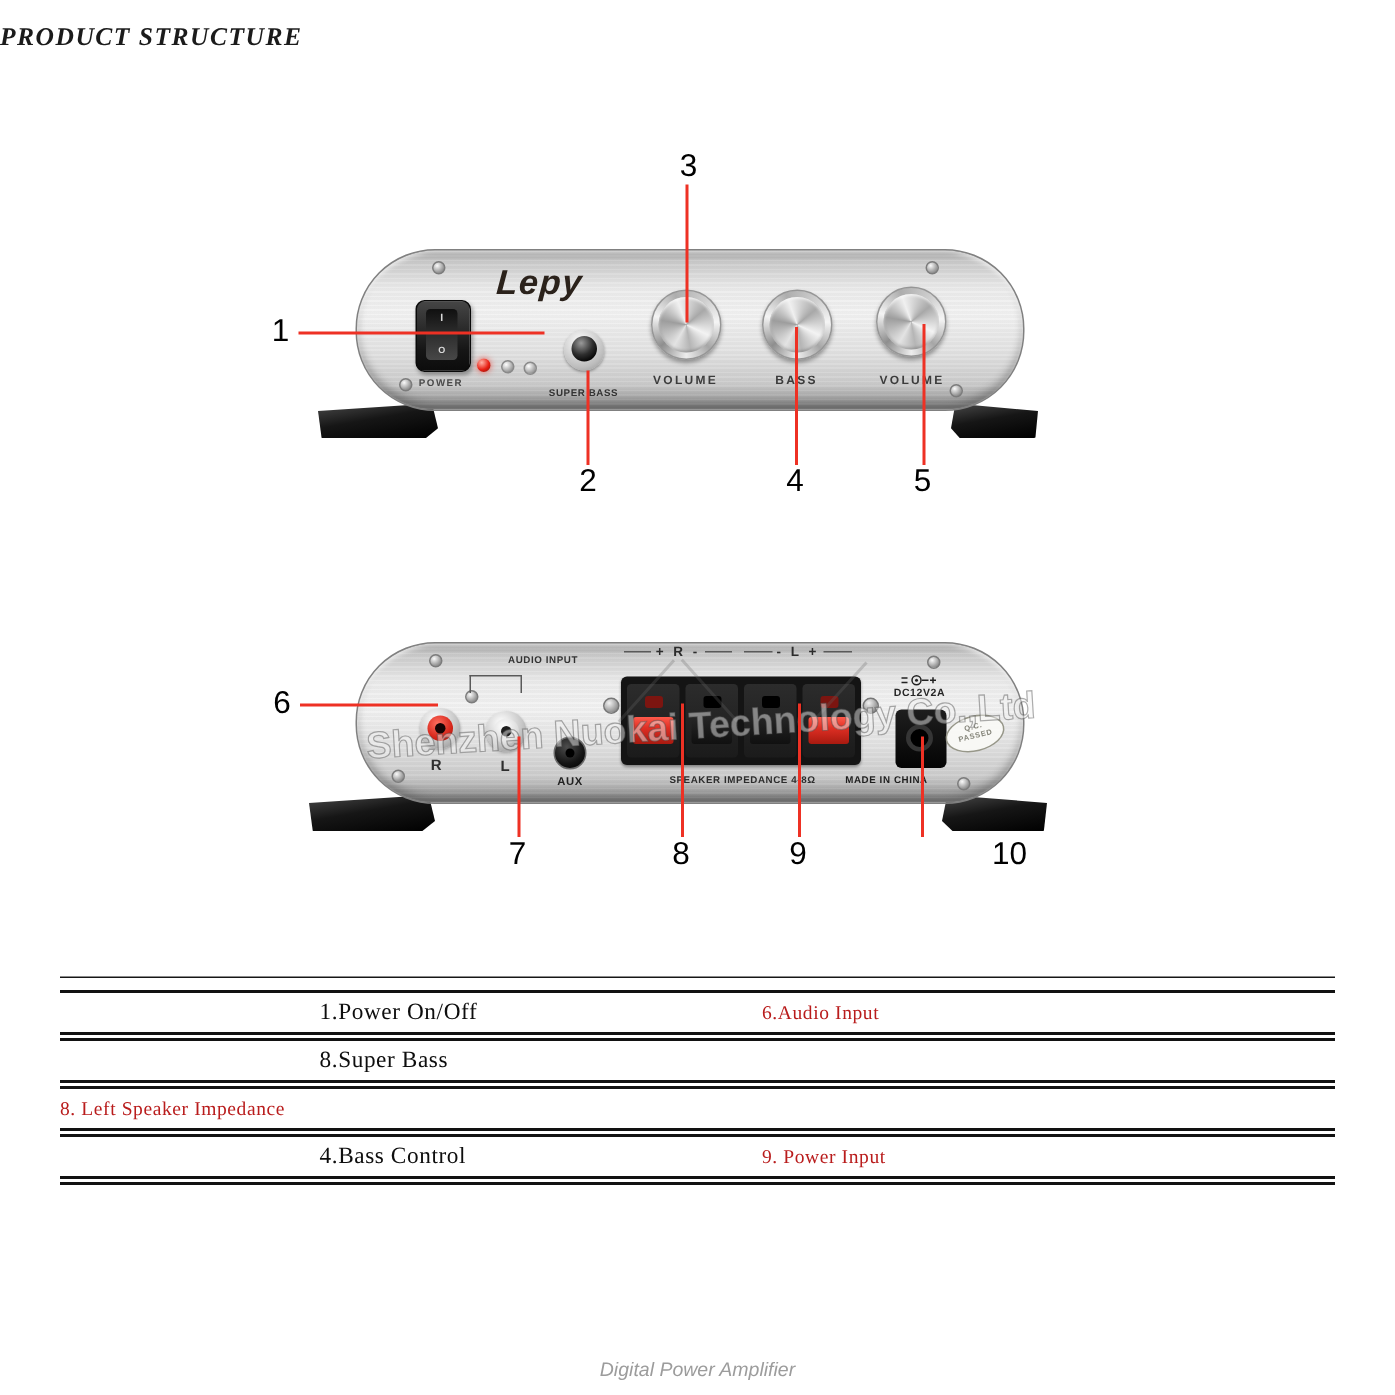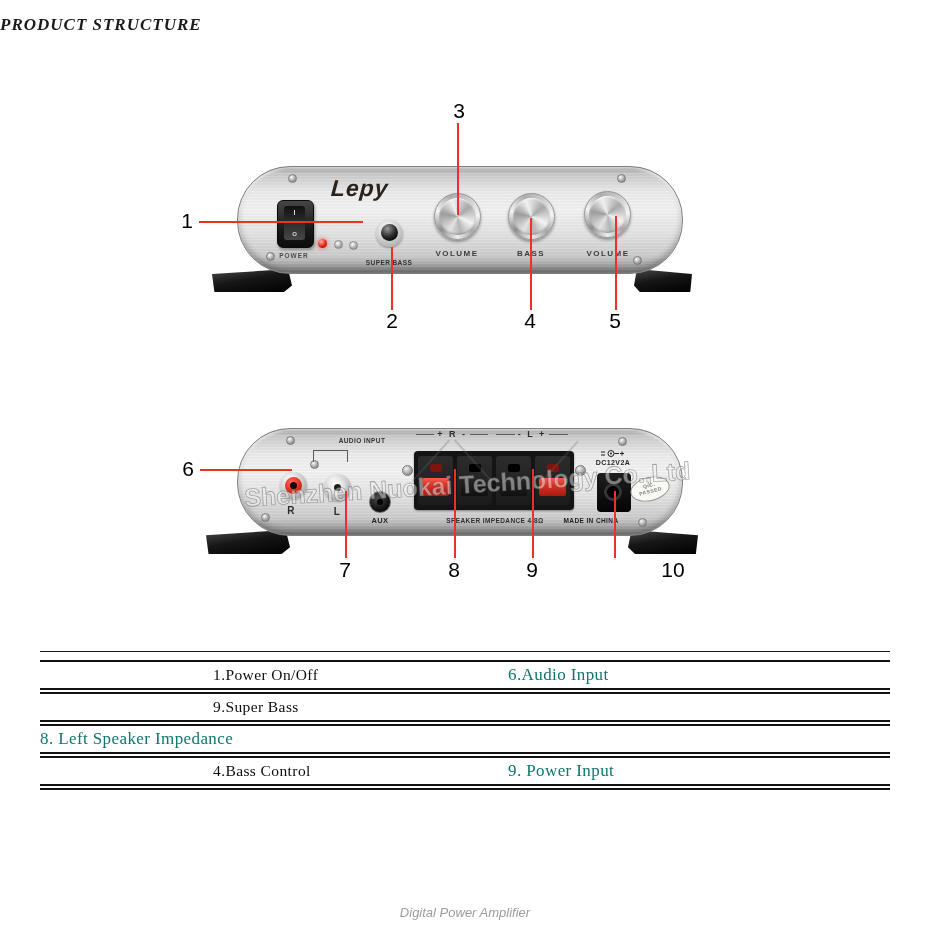--- a/index.html
+++ b/index.html
@@ -99,21 +99,21 @@
   .callout-num{position:absolute;width:24px;text-align:center;font-size:21px;color:#000;}
 
   
   .parts-table{position:absolute;left:40px;top:651px;width:850px;font-family:"Liberation Serif",serif;}
   .pt-toprule{height:1px;background:#161616;margin-bottom:8px;}
   .pt-row{display:grid;grid-template-columns:468px 1fr;height:26px;align-items:center;
     border-top:2px solid #121212;border-bottom:2px solid #121212;margin-bottom:2px;}
   .pt-row:last-of-type{margin-bottom:0;}
   .pt-botrule{height:2px;background:#121212;margin-top:2px;}
   .pt-cell-l{padding-left:173px;font-size:15.5px;color:#0e0e0e;letter-spacing:.4px;}
-  .pt-cell-r{font-size:17px;color:#0f766e;letter-spacing:.4px;}
+  .pt-cell-r{font-size:13px;color:#b91c1c;letter-spacing:.4px;}
 </style>
 </head>
 <body>
 
 <div class="canvas">
 
   <div class="page-title">PRODUCT STRUCTURE</div>
 
   
   <div class="grp">
@@ -281,21 +281,21 @@
   </div>
 
   
   <div class="parts-table">
     <div class="pt-toprule"></div>
     <div class="pt-row">
       <div class="pt-cell-l">1.Power On/Off</div>
       <div class="pt-cell-r">6.Audio Input</div>
     </div>
     <div class="pt-row">
-      <div class="pt-cell-l">9.Super Bass</div>
+      <div class="pt-cell-l">8.Super Bass</div>
     </div>
     <div class="pt-row">
       <div class="pt-cell-r">8. Left Speaker Impedance</div>
     </div>
     <div class="pt-row">
       <div class="pt-cell-l">4.Bass Control</div>
       <div class="pt-cell-r">9. Power Input</div>
     </div>
     <div class="pt-botrule"></div>
   </div>

